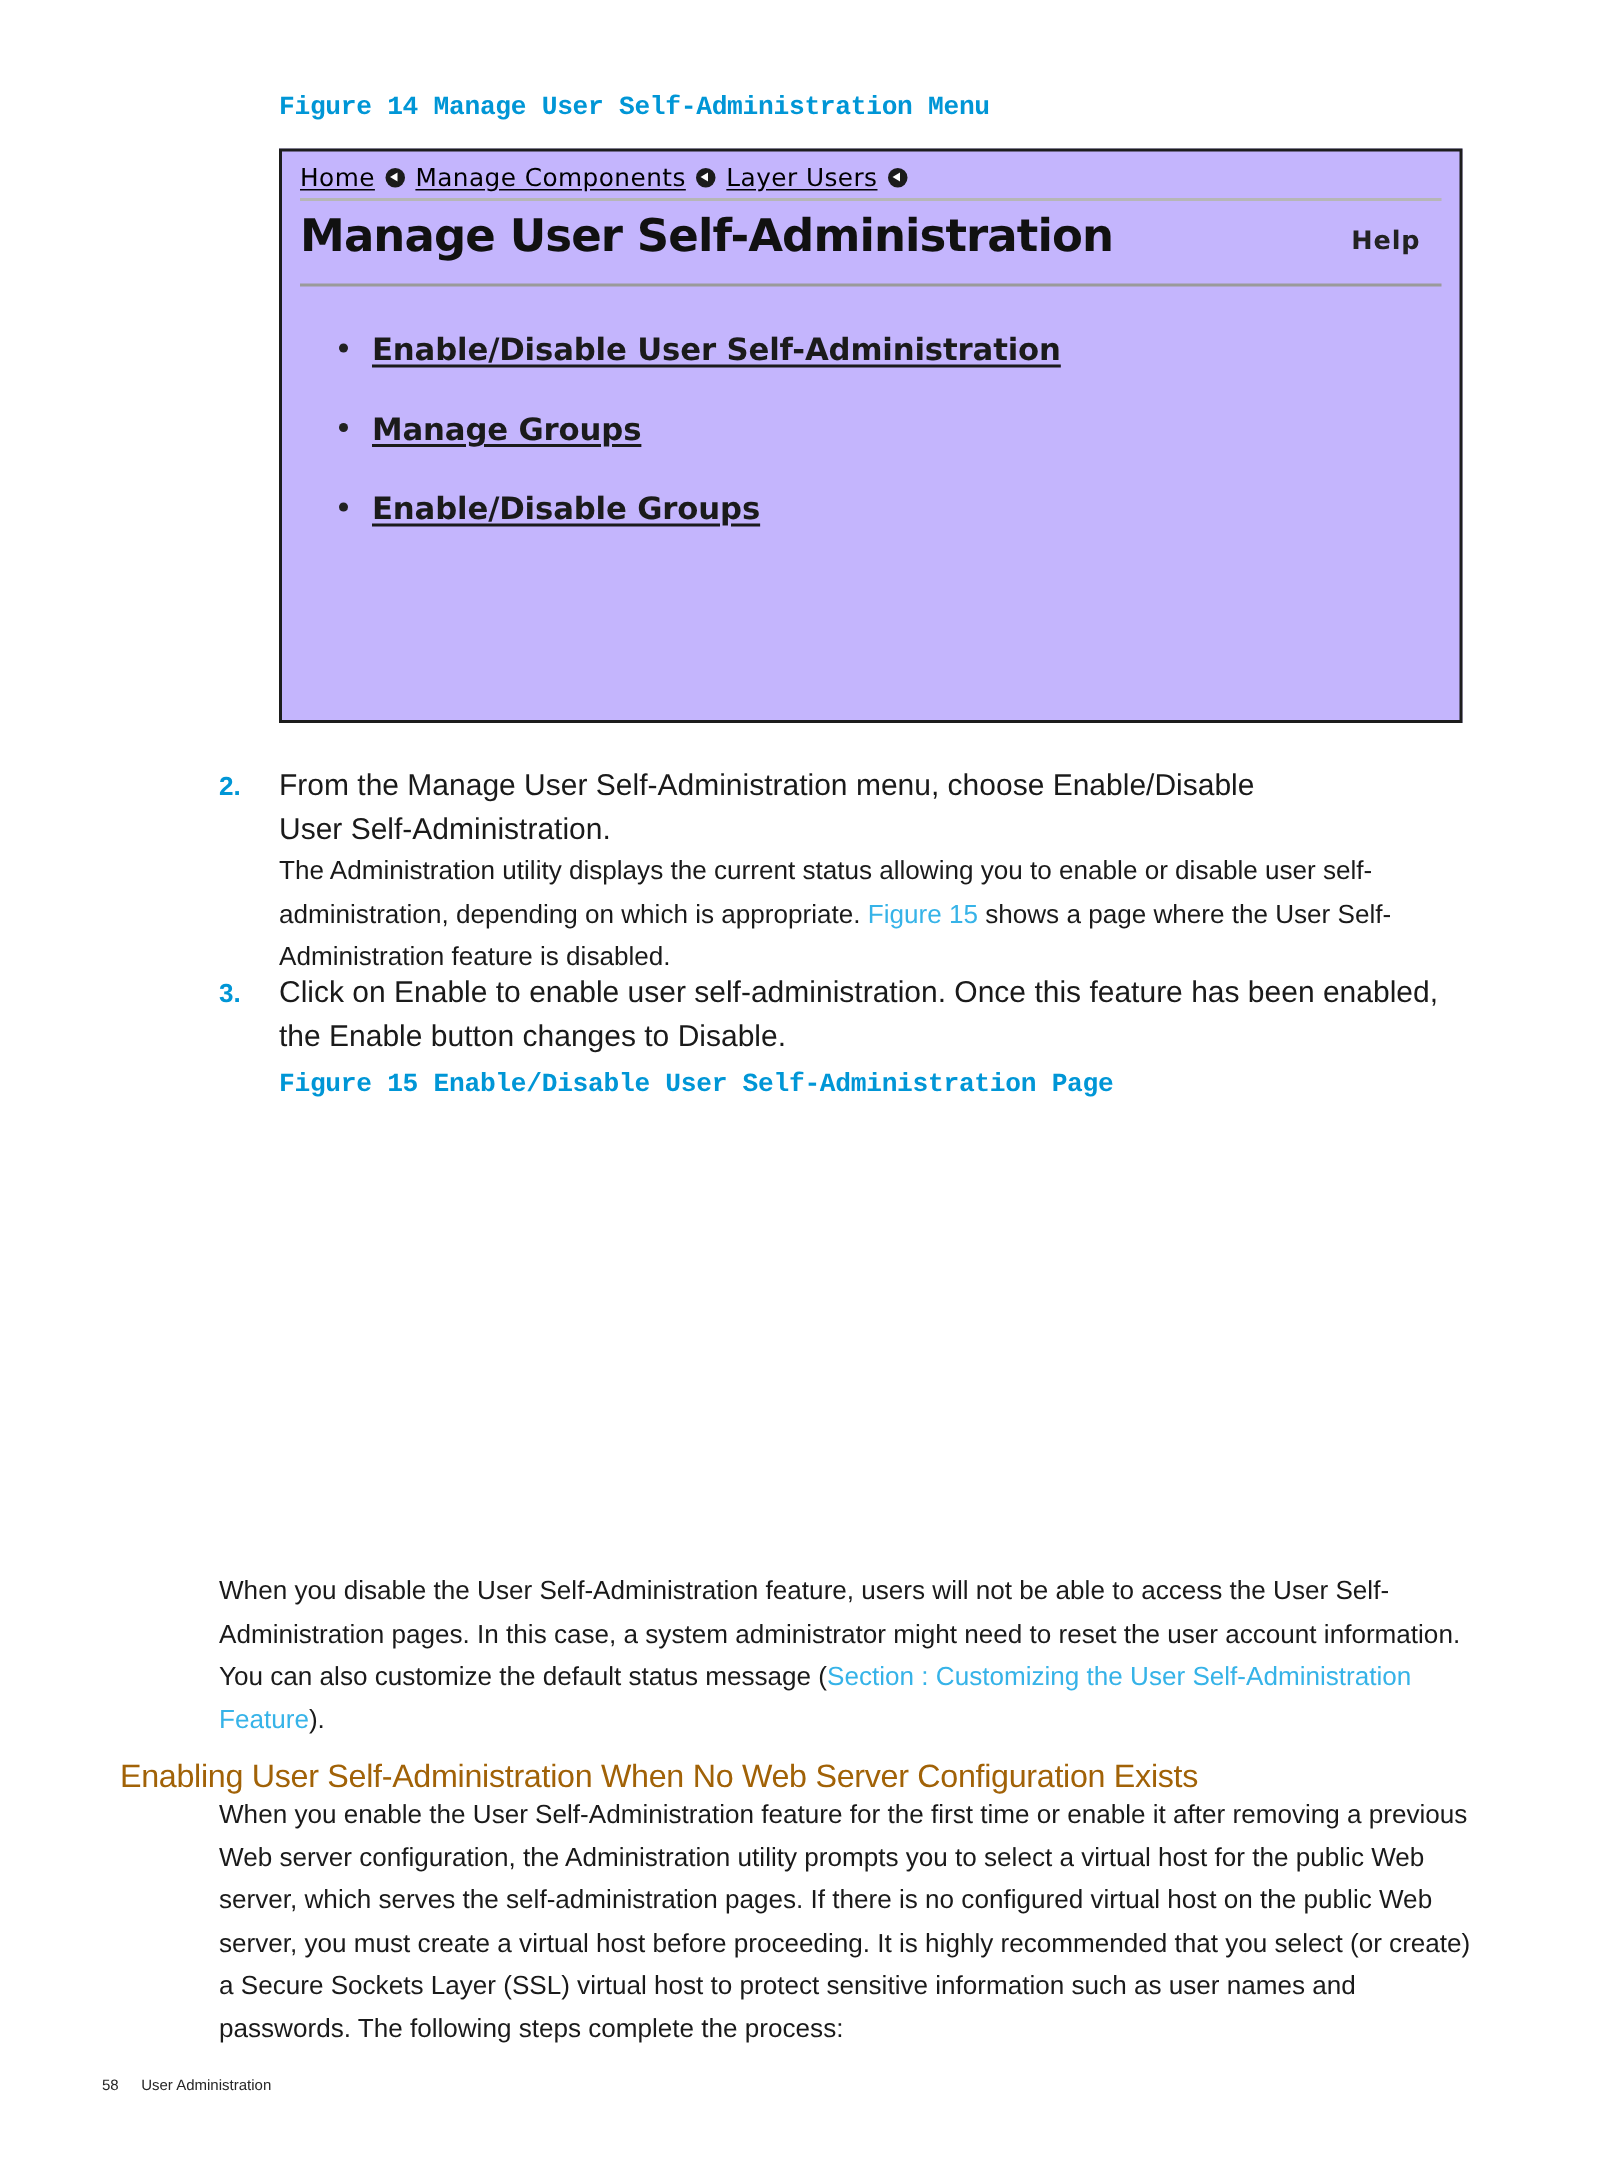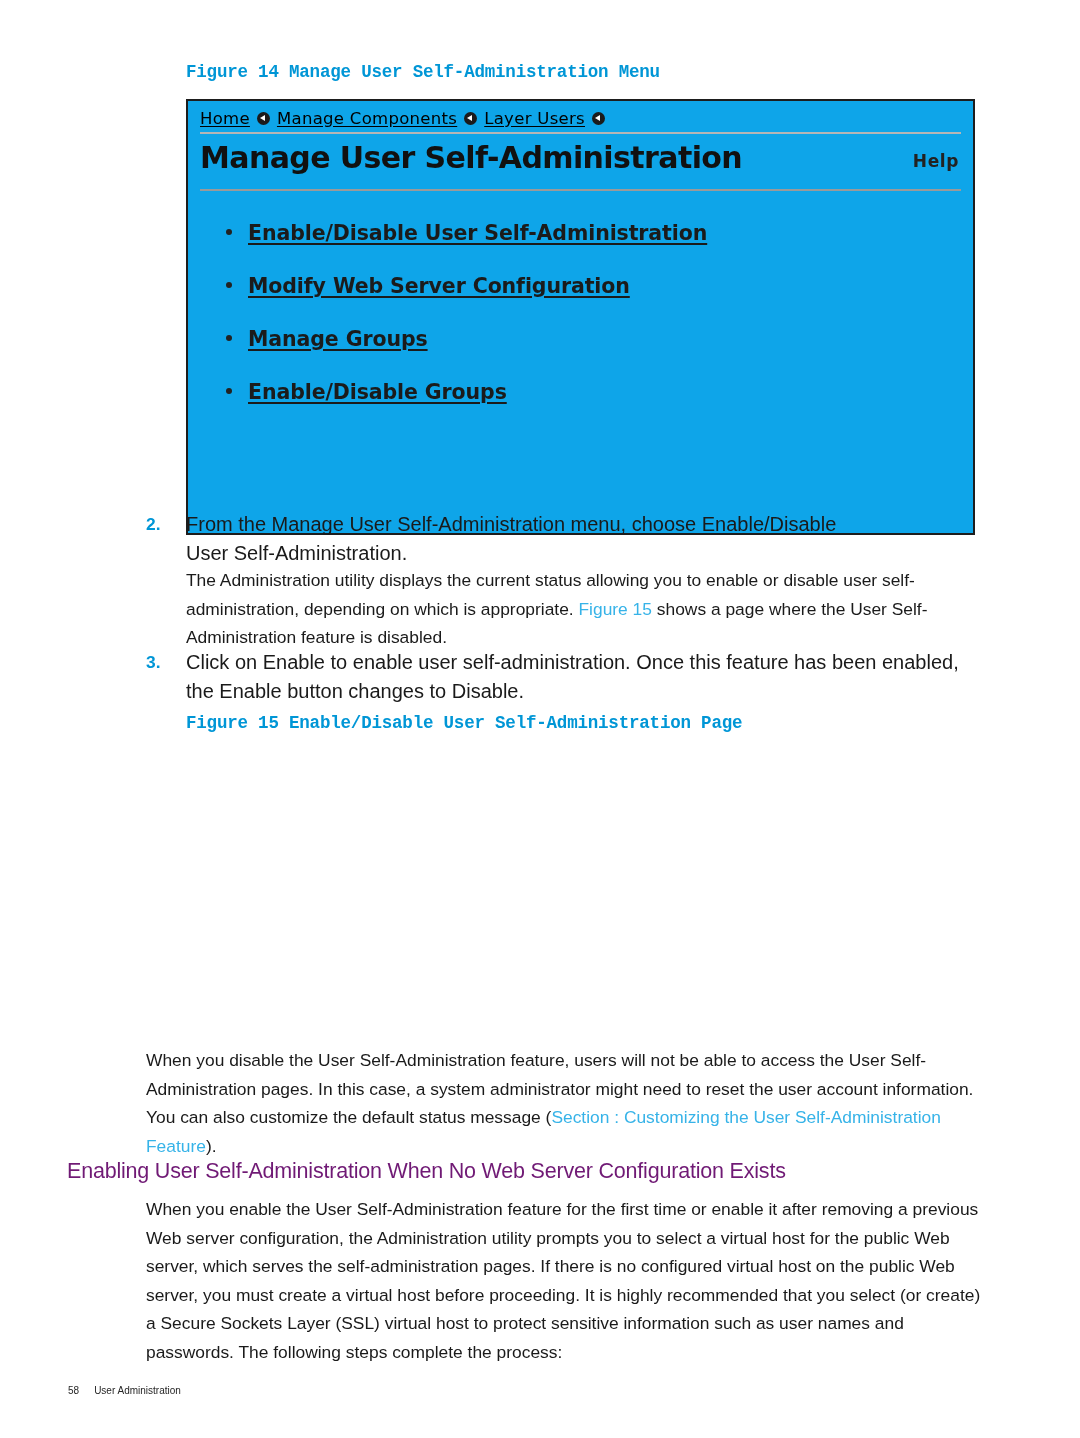--- a/index.html
+++ b/index.html
@@ -33,22 +33,22 @@
   }
   #fig14-caption { left: 186px; top: 62px; }
   #fig15-caption { left: 186px; top: 713px; }
 
   
   .shot {
     position: absolute;
     left: 186px;
     top: 99px;
     width: 789px;
-    height: 436px;
-    background: #0ea5e9;
+    height: 383px;
+    background: #c4b5fd;
     border: 2px solid #1d1d1d;
     box-sizing: border-box;
     overflow: hidden;
     font-family: "DejaVu Sans", sans-serif;
   }
   .shot-inner {
     position: absolute;
     inset: 0;
     padding: 0 12px;
     box-sizing: border-box;
@@ -108,21 +108,21 @@
     position: absolute;
     left: 12px;
     top: 39px;
     font-size: 30px;
     font-weight: bold;
     letter-spacing: -0.6px;
     color: #111;
   }
   .shot-help {
     position: absolute;
-    right: 14px;
+    right: 26px;
     top: 50px;
     font-size: 17px;
     font-weight: bold;
     letter-spacing: 0.6px;
     color: #222;
     cursor: pointer;
   }
 
   .menu-list {
     position: absolute;
@@ -182,27 +182,27 @@
   .step-body {
     font-size: 20px;
     line-height: 28.5px;
     color: #1a1a1a;
   }
 
   .xref { color: #36b3e8; }
 
   h2.section-head {
     position: absolute;
-    margin: 0;
+    margin: 13px;
     font-family: "Liberation Sans", sans-serif;
     font-weight: normal;
     font-size: 21.5px;
     line-height: 28px;
     letter-spacing: -0.2px;
-    color: #701a75;
+    color: #a16207;
     white-space: nowrap;
   }
 
   
   .footer {
     position: absolute;
     left: 68px;
     top: 1385px;
     display: flex;
     align-items: baseline;
@@ -245,24 +245,20 @@
       <div class="shot-title">Manage User Self-Administration</div>
 
       <div class="shot-help">Help</div>
 
       <div class="rule" id="rule-mid"></div>
 
       <ul class="menu-list">
         <li>
           <span class="menu-bullet"></span>
           <span class="menu-link">Enable/Disable User Self-Administration</span>
-        </li>
-        <li>
-          <span class="menu-bullet"></span>
-          <span class="menu-link">Modify Web Server Configuration</span>
         </li>
         <li>
           <span class="menu-bullet"></span>
           <span class="menu-link">Manage Groups</span>
         </li>
         <li>
           <span class="menu-bullet"></span>
           <span class="menu-link">Enable/Disable Groups</span>
         </li>
       </ul>

